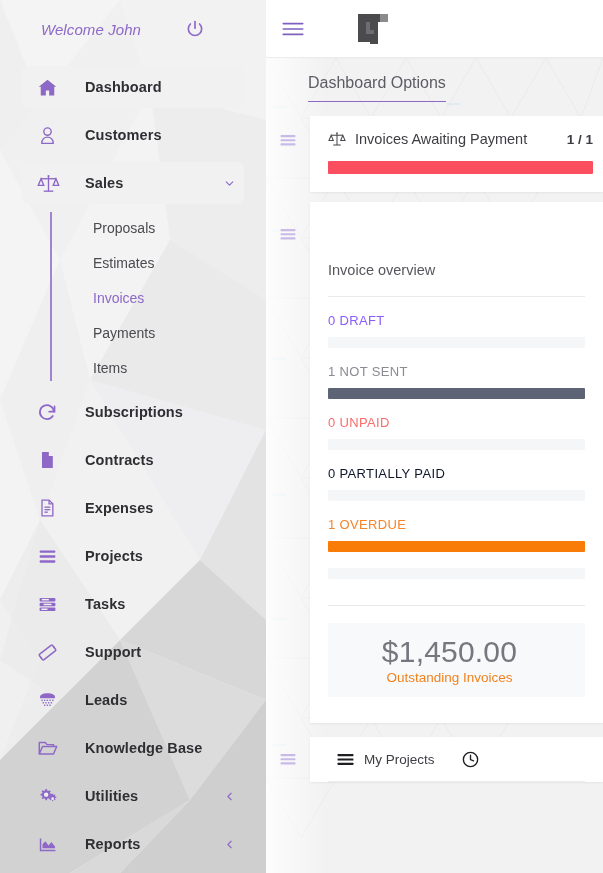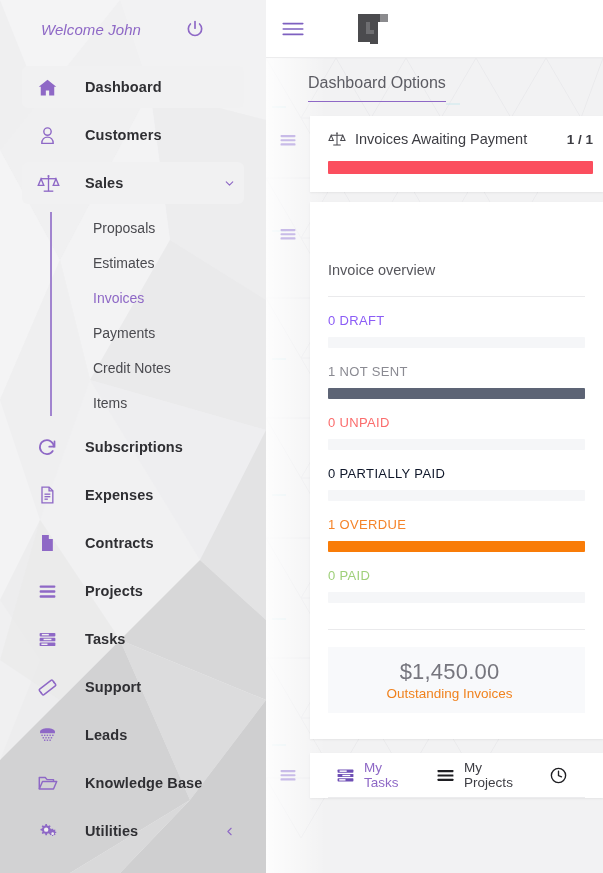--- a/index.html
+++ b/index.html
@@ -111,21 +111,21 @@
   .ov-hr { height:1px; background:#eaeaec; margin:18px 18px 0 18px; }
   .ov-row { padding:0 18px; margin-top:16px; }
   .ov-label { font-size:13px; letter-spacing:.35px; }
   .ov-track { margin-top:9px; height:11px; background:#f5f6f8; border-radius:1px; }
   .ov-fill { height:100%; border-radius:1px; }
   .ov-hr2 { height:1px; background:#eaeaec; margin:26px 18px 0 18px; }
   .ov-total {
     margin:17px 18px 0 18px; background:#f8f9fb; padding:12px 14px 12px 0;
     text-align:center;
   }
-  .ov-total-amt { font-size:22px; color:#76767e; letter-spacing:.2px; }
+  .ov-total-amt { font-size:30px; color:#76767e; letter-spacing:.2px; }
   .ov-total-lbl { font-size:13.5px; color:#f0821e; margin-top:1px; }
 
   
   #card-tabs { width:330px; padding:0; }
   .mt-row { display:flex; align-items:center; height:44px; padding-left:26px; }
   .mt-tab { display:flex; align-items:center; margin-right:26px; cursor:pointer; }
   .mt-ico { width:19px; height:19px; margin-right:9px; display:flex; align-items:center;}
   .mt-ico svg{display:block;}
   .mt-label { font-size:13.5px; }
   .mt-label.purple { color:#8e68c6; }
@@ -220,57 +220,54 @@
           <div class="sub-item">
               <span>Estimates</span>
             </div>
           <div class="sub-item active">
               <span>Invoices</span>
             </div>
           <div class="sub-item">
               <span>Payments</span>
             </div>
           <div class="sub-item">
-              <span>Credit Notes</span>
-            </div>
-          <div class="sub-item">
               <span>Items</span>
             </div>
         </div>
 
         <div class="nav-item">
           <span class="nav-ico">
             <svg viewBox="0 0 24 24" width="21" height="21" fill="none" stroke="currentColor" stroke-width="2" stroke-linecap="round">
                 <path d="M20 5 L20 11 L14 11"></path>
                 <path d="M19.3 11 A8 8 0 1 0 18 16"></path>
               </svg>
           </span>
           <span class="nav-label">Subscriptions</span>
+        </div>
+
+        <div class="nav-item">
+          <span class="nav-ico">
+            <svg viewBox="0 0 24 24" width="20" height="20" fill="currentColor">
+                <path d="M6 2.5 L14.2 2.5 L19 7.3 L19 21.5 L6 21.5 Z M14.2 2.5 L14.2 7.3 L19 7.3"></path>
+              </svg>
+          </span>
+          <span class="nav-label">Contracts</span>
         </div>
 
         <div class="nav-item">
           <span class="nav-ico">
             <svg viewBox="0 0 24 24" width="20" height="20" fill="none" stroke="currentColor" stroke-width="1.6">
                 <path d="M6 2.5 L14.5 2.5 L19 7 L19 21.5 L6 21.5 Z"></path>
                 <path d="M14.5 2.5 L14.5 7 L19 7"></path>
                 <path d="M9 11 H16"></path>
                 <path d="M9 14 H16"></path>
                 <path d="M9 17 H13"></path>
               </svg>
           </span>
           <span class="nav-label">Expenses</span>
-        </div>
-
-        <div class="nav-item">
-          <span class="nav-ico">
-            <svg viewBox="0 0 24 24" width="20" height="20" fill="currentColor">
-                <path d="M6 2.5 L14.2 2.5 L19 7.3 L19 21.5 L6 21.5 Z M14.2 2.5 L14.2 7.3 L19 7.3"></path>
-              </svg>
-          </span>
-          <span class="nav-label">Contracts</span>
         </div>
 
         <div class="nav-item">
           <span class="nav-ico">
             <svg viewBox="0 0 24 24" width="21" height="21" fill="currentColor">
                 <rect x="3" y="5" width="18" height="2.6" rx="1"></rect>
                 <rect x="3" y="10.7" width="18" height="2.6" rx="1"></rect>
                 <rect x="3" y="16.4" width="18" height="2.6" rx="1"></rect>
               </svg>
           </span>
@@ -513,21 +510,20 @@
                   <div class="ov-fill" style="width:0%;background:#f5f6f8"></div>
                 </div>
             </div>
             <div class="ov-row">
               <div class="ov-label" style="color:#f5842a">1 OVERDUE</div>
               <div class="ov-track">
                   <div class="ov-fill" style="width:100%;background:#f97c08"></div>
                 </div>
             </div>
             <div class="ov-row">
-              <div class="ov-label" style="color:#9fd07a">0 PAID</div>
               <div class="ov-track">
                   <div class="ov-fill" style="width:0%;background:#f5f6f8"></div>
                 </div>
             </div>
 
             <div class="ov-hr2"></div>
 
             <div class="ov-total">
               <div class="ov-total-amt">$1,450.00</div>
               <div class="ov-total-lbl">Outstanding Invoices</div>
@@ -538,33 +534,20 @@
         <div class="widget-row" style="margin-top:14px;">
           <div class="drag-handle" style="padding-top:12px;">
             <svg viewBox="0 0 24 24" width="20" height="20" fill="#c8bbe8">
                 <rect x="3" y="6" width="18" height="2.6" rx="1"></rect>
                 <rect x="3" y="11" width="18" height="2.6" rx="1"></rect>
                 <rect x="3" y="16" width="18" height="2.6" rx="1"></rect>
               </svg>
           </div>
           <div class="card" id="card-tabs">
             <div class="mt-row">
-              <div class="mt-tab">
-                <span class="mt-ico">
-                  <svg viewBox="0 0 24 24" width="19" height="19" fill="#6f4fb5">
-                    <rect x="2" y="4.5" width="20" height="4" rx=".8"></rect>
-                      <rect x="4.5" y="5.6" width="9" height="1.8" fill="#ffffff"></rect>
-                    <rect x="2" y="10" width="20" height="4" rx=".8"></rect>
-                      <rect x="8" y="11.1" width="10" height="1.8" fill="#ffffff"></rect>
-                    <rect x="2" y="15.5" width="20" height="4" rx=".8"></rect>
-                      <rect x="4" y="16.6" width="8" height="1.8" fill="#ffffff"></rect>
-                  </svg>
-                </span>
-                <span class="mt-label purple">My Tasks</span>
-              </div>
               <div class="mt-tab">
                 <span class="mt-ico">
                   <svg viewBox="0 0 24 24" width="19" height="19" fill="#1e1e22">
                       <rect x="2" y="5" width="20" height="2.8" rx=".6"></rect>
                       <rect x="2" y="10.6" width="20" height="2.8" rx=".6"></rect>
                       <rect x="2" y="16.2" width="20" height="2.8" rx=".6"></rect>
                     </svg>
                 </span>
                 <span class="mt-label dark">My Projects</span>
               </div>

